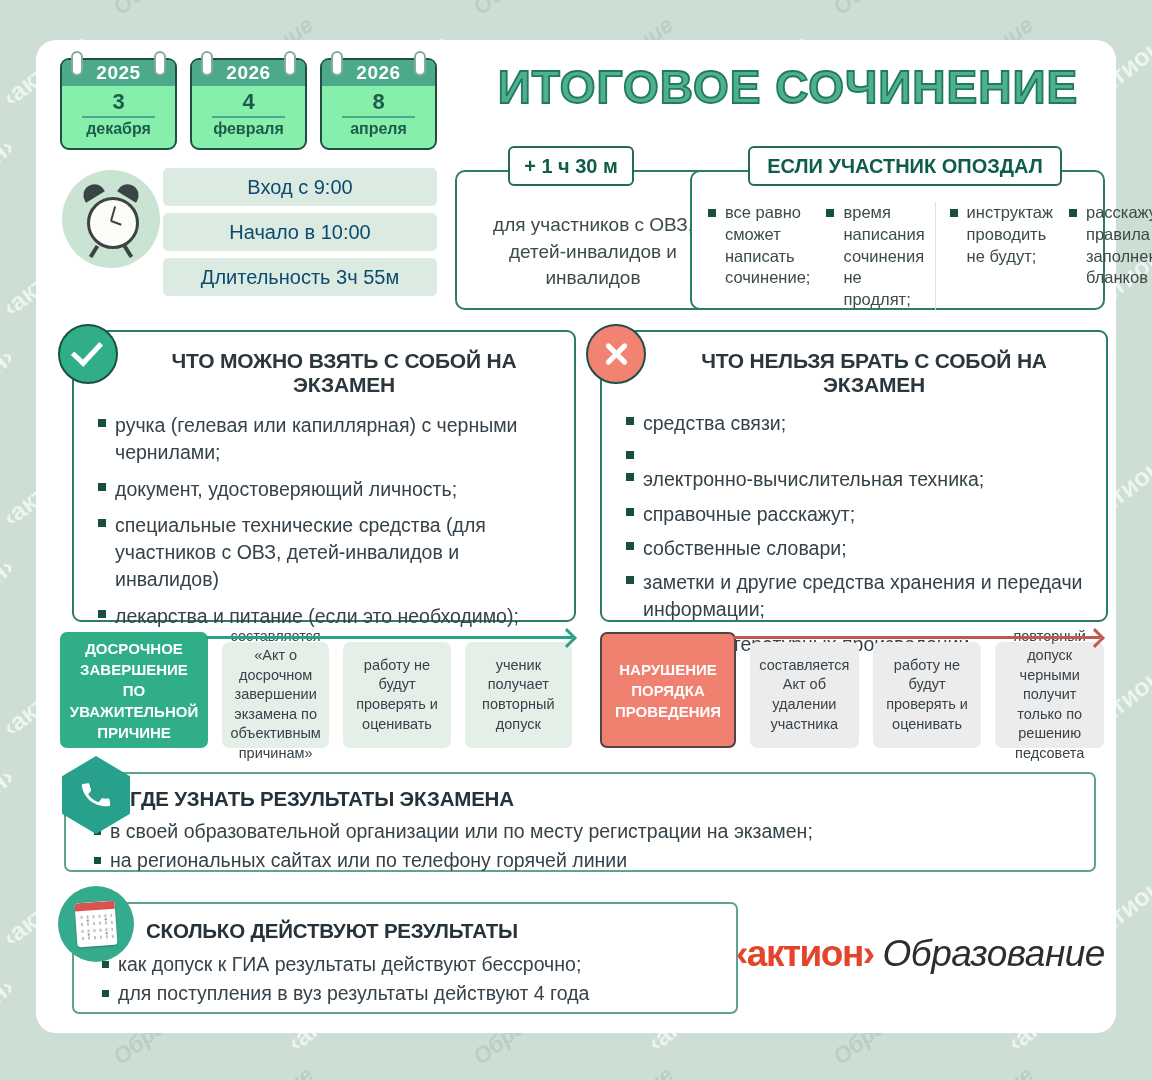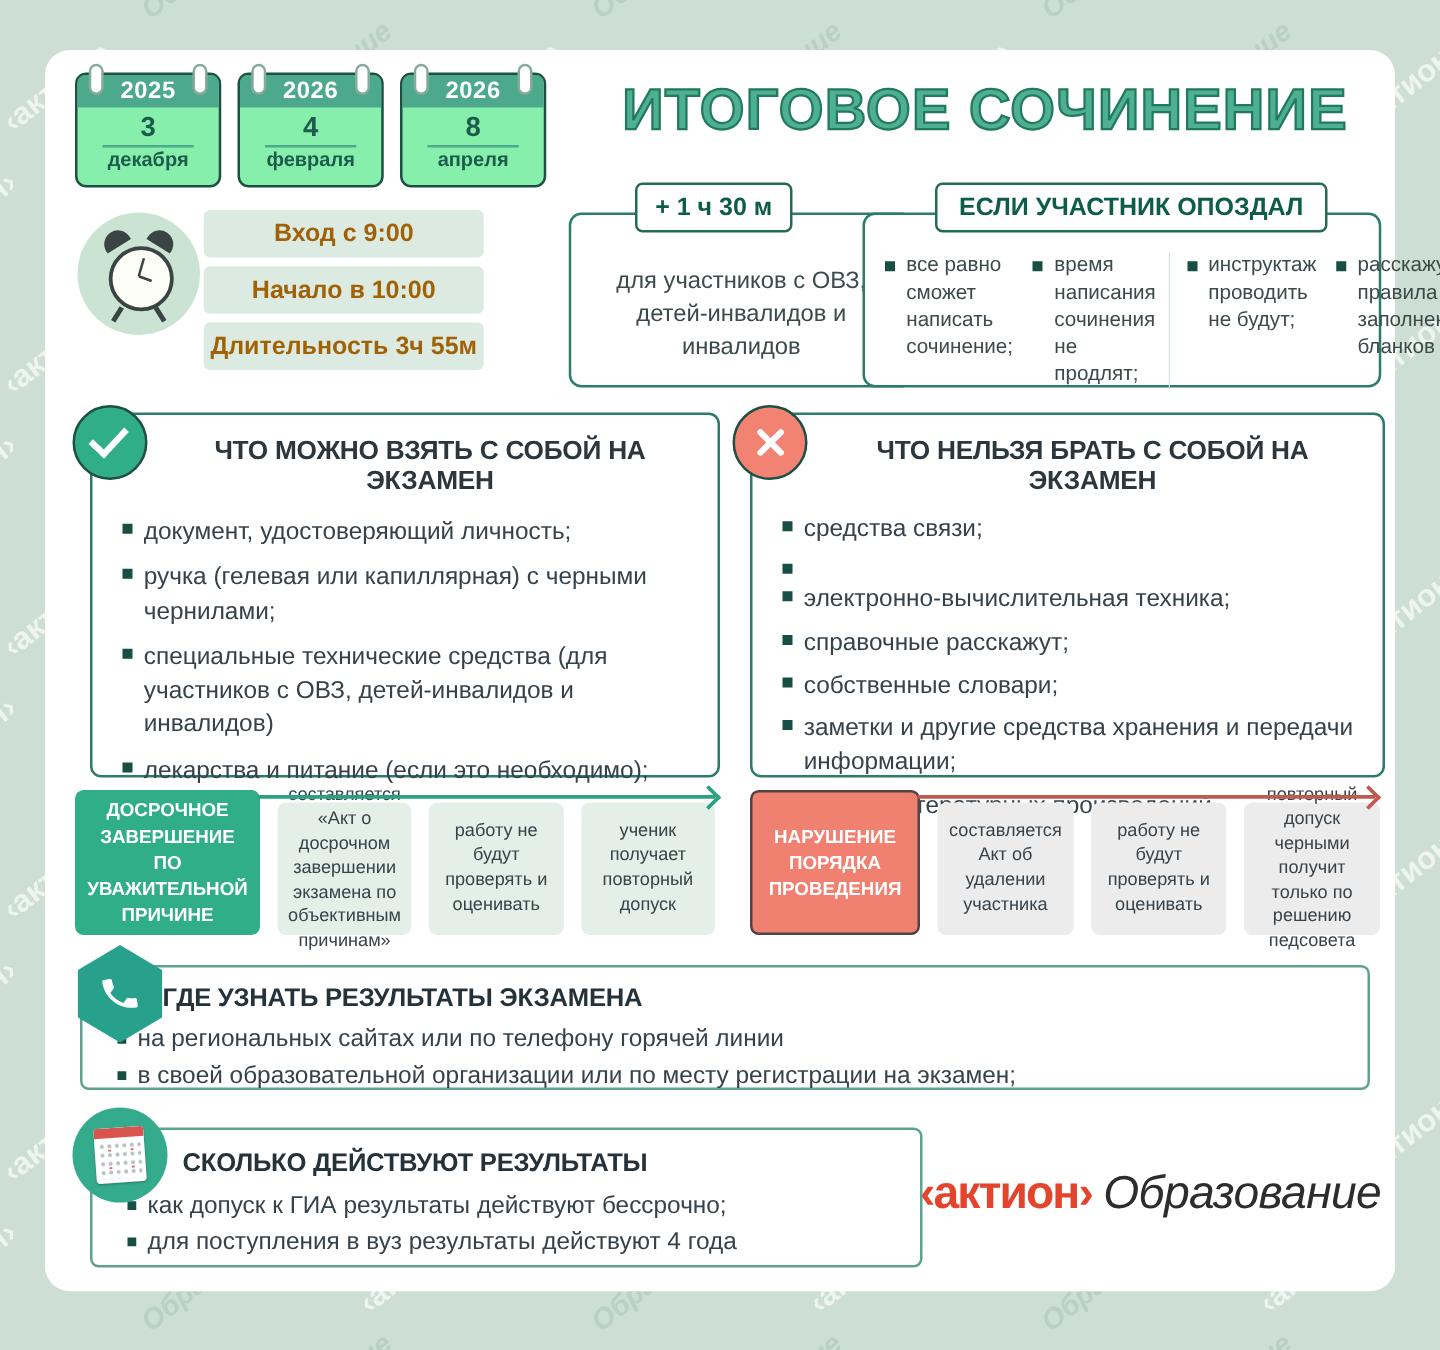--- a/index.html
+++ b/index.html
@@ -36,22 +36,22 @@
     border:3px solid #3a4444;border-radius:50%;}
   .ac-bell{position:absolute;width:22px;height:13px;background:#3a4444;border-radius:11px 11px 0 0;top:15px;}
   .ac-bell-l{left:19px;transform:rotate(-32deg);}
   .ac-bell-r{right:19px;transform:rotate(32deg);}
   .ac-hand{position:absolute;background:#3a4444;transform-origin:50% 100%;}
   .ac-hand-m{left:48px;top:36px;width:2px;height:15px;transform:rotate(16deg);}
   .ac-hand-h{left:48px;top:40px;width:2px;height:11px;transform:rotate(110deg);}
   .ac-leg{position:absolute;width:4px;height:13px;background:#3a4444;bottom:10px;}
   .ac-leg-l{left:30px;transform:rotate(32deg);}
   .ac-leg-r{right:30px;transform:rotate(-32deg);}
-  .pill{position:absolute;left:127px;width:224px;height:38px;background:#dcebe1;border-radius:5px;
-    display:flex;align-items:center;justify-content:center;font-size:20px;font-weight:bold;color:#a16207;}
+  .pill{position:absolute;left:127px;width:274px;height:38px;background:#dcebe1;border-radius:5px;
+    display:flex;align-items:center;justify-content:center;font-size:20px;font-weight:normal;color:#0c4a6e;}
   
   .tagbox{position:absolute;z-index:3;background:#fff;border:2px solid #256a58;border-radius:6px;
     display:flex;align-items:center;justify-content:center;font-weight:bold;color:#0e5c4a;font-size:20px;}
   .outline-box{position:absolute;background:#fff;border:2px solid #2c7c6a;border-radius:10px;}
   .xtra-text{padding:40px 12px;text-align:center;font-size:19px;color:#3c4b4a;line-height:1.4;margin:0;}
   .late-cols{display:flex;padding:30px 10px 10px 16px;}
   .late-col{display:flex;flex-direction:row;gap:16px;flex:1;}
   .late-col.second{border-left:1px solid #d5e4dc;padding-left:14px;margin-left:10px;}
   .li{display:flex;gap:9px;}
   .sq{flex:none;width:8px;height:8px;background:#174f44;margin-top:7px;}
@@ -281,25 +281,25 @@
   </div>
 
   <div class="ic-circle check-bg" style="left:22px;top:284px">
     <div class="glyph-check"></div>
   </div>
   <div class="bigbox" style="left:36px;width:500px">
     <div class="bb-title">ЧТО МОЖНО ВЗЯТЬ С СОБОЙ НА ЭКЗАМЕН</div>
     <div class="bb-items">
       <div class="li">
           <span class="sq"></span>
+          <span>ручка (гелевая или капиллярная) с черными чернилами;</span>
+        </div>
+      <div class="li">
+          <span class="sq"></span>
           <span>документ, удостоверяющий личность;</span>
-        </div>
-      <div class="li">
-          <span class="sq"></span>
-          <span>ручка (гелевая или капиллярная) с черными чернилами;</span>
         </div>
       <div class="li">
           <span class="sq"></span>
           <span>специальные технические средства (для участников с ОВЗ, детей-инвалидов и инвалидов)</span>
         </div>
       <div class="li">
           <span class="sq"></span>
           <span>лекарства и питание (если это необходимо);</span>
         </div>
     </div>
@@ -360,25 +360,25 @@
   <div class="hexagon">
     <svg width="34" height="34" viewBox="0 0 24 24" style="transform:rotate(-8deg)">
       <path fill="#ffffff" d="M6.6 10.8c1.4 2.8 3.8 5.1 6.6 6.6l2.2-2.2c.3-.3.7-.4 1-.2 1.1.4 2.3.6 3.6.6.6 0 1 .4 1 1V20c0 .6-.4 1-1 1C10.6 21 3 13.4 3 4c0-.6.4-1 1-1h3.5c.6 0 1 .4 1 1 0 1.2.2 2.4.6 3.6.1.3 0 .7-.2 1l-2.3 2.2z"></path>
     </svg>
   </div>
   <div class="resbox" style="left:28px;top:732px;width:1032px;height:100px;padding:13px 10px 0 28px">
     <div class="res-title" style="padding-left:36px">ГДЕ УЗНАТЬ РЕЗУЛЬТАТЫ ЭКЗАМЕНА</div>
     <div class="res-items" style="padding-top:9px">
       <div class="li">
           <span class="sq"></span>
+          <span>в своей образовательной организации или по месту регистрации на экзамен;</span>
+        </div>
+      <div class="li">
+          <span class="sq"></span>
           <span>на региональных сайтах или по телефону горячей линии</span>
-        </div>
-      <div class="li">
-          <span class="sq"></span>
-          <span>в своей образовательной организации или по месту регистрации на экзамен;</span>
         </div>
     </div>
   </div>
 
   <div class="calcircle">
     <div class="mini-cal">
       <div class="mini-cal-top"></div>
       <div class="mini-cal-grid"></div>
     </div>
   </div>

